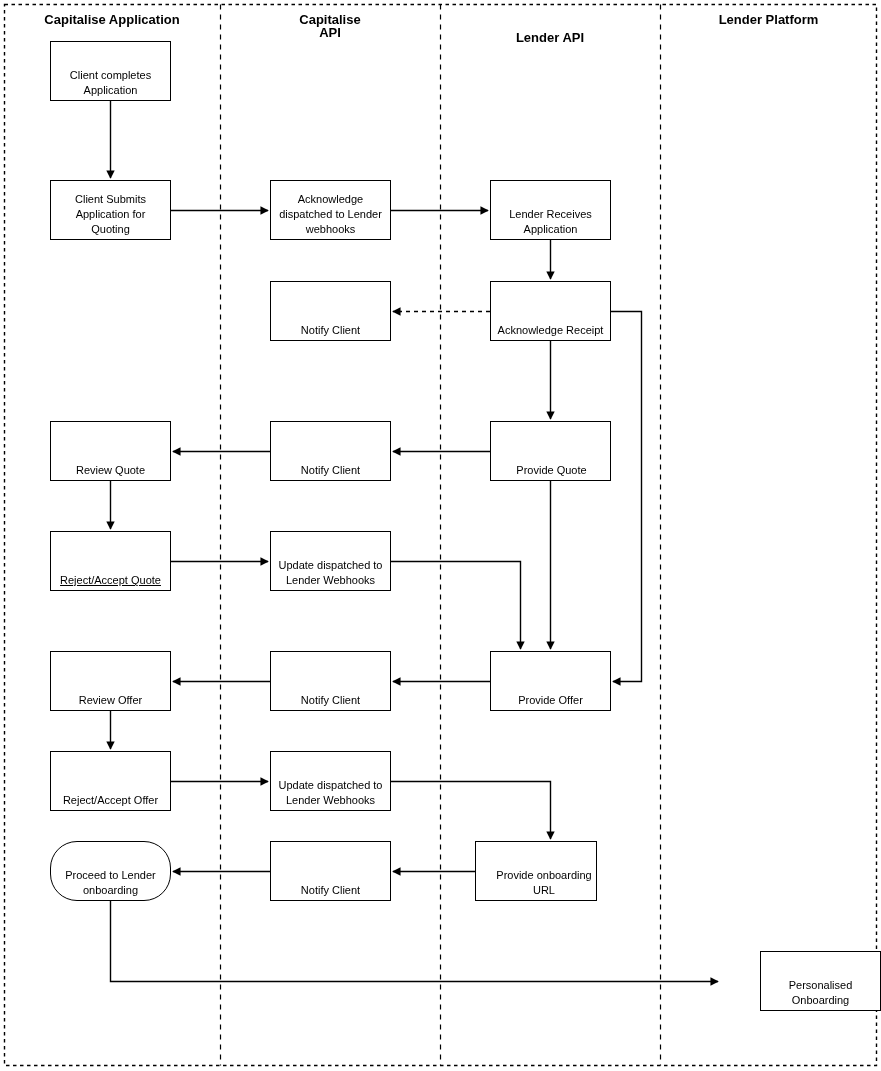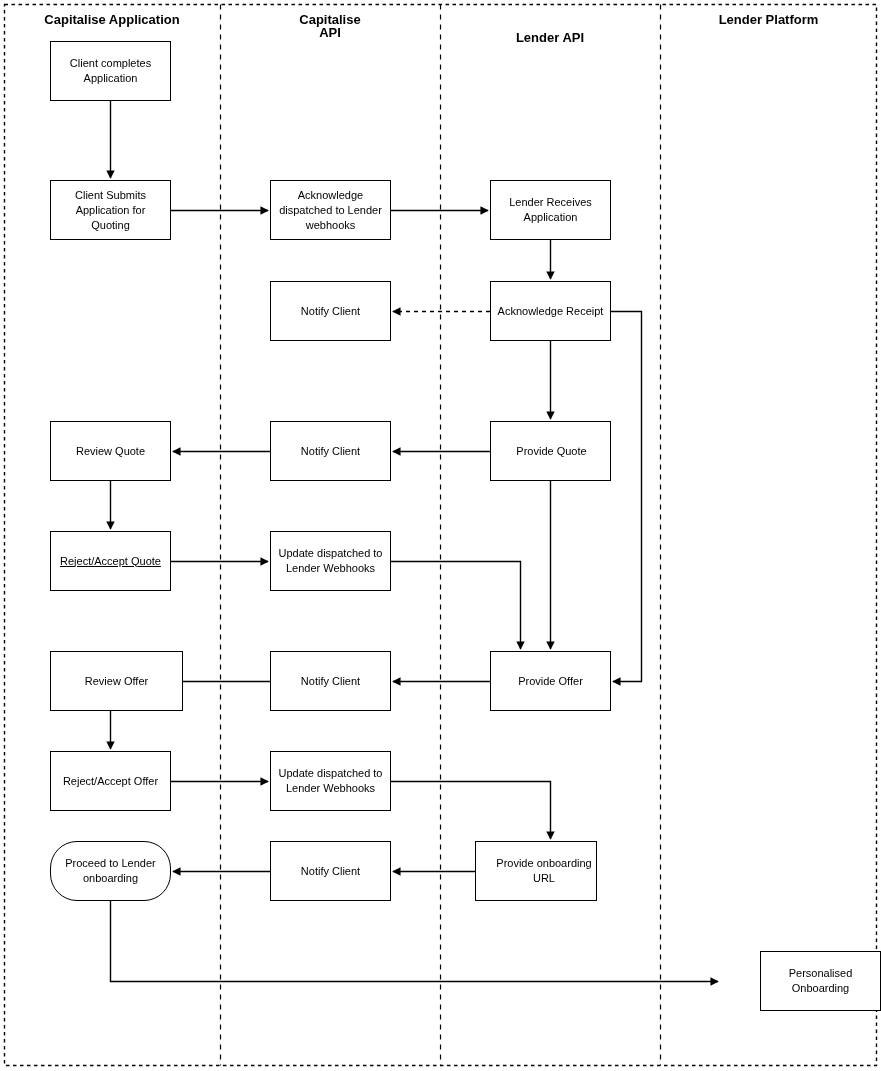--- a/index.html
+++ b/index.html
@@ -25,21 +25,21 @@
     text-align: center;
     line-height: 13px;
     letter-spacing: 0px;
   }
   .node {
     position: absolute;
     box-sizing: border-box;
     border: 1px solid #000000;
     background: #ffffff;
     display: flex;
-    align-items: center;
+    align-items: flex-end;
     justify-content: center;
     text-align: center;
     font-size: 11px;
     line-height: 15px;
     color: #000000;
     padding: 2px 4px;
     z-index: 3;
   }
   #edges, #lanes {
     position: absolute;
@@ -159,21 +159,21 @@
   </div>
   <div class="node" style="left:490px; top:421px; width:121px; height:60px;padding-left:6px;">
     <span>Provide Quote</span>
   </div>
   <div class="node" style="left:50px; top:531px; width:121px; height:60px;text-decoration:underline;">
     <span>Reject/Accept Quote</span>
   </div>
   <div class="node" style="left:270px; top:531px; width:121px; height:60px;">
     <span>Update dispatched to Lender Webhooks</span>
   </div>
-  <div class="node" style="left:50px; top:651px; width:133px; height:60px;">
+  <div class="node" style="left:50px; top:651px; width:121px; height:60px;">
     <span>Review Offer</span>
   </div>
   <div class="node" style="left:270px; top:651px; width:121px; height:60px;">
     <span>Notify Client</span>
   </div>
   <div class="node" style="left:490px; top:651px; width:121px; height:60px;">
     <span>Provide Offer</span>
   </div>
   <div class="node" style="left:50px; top:751px; width:121px; height:60px;">
     <span>Reject/Accept Offer</span>

